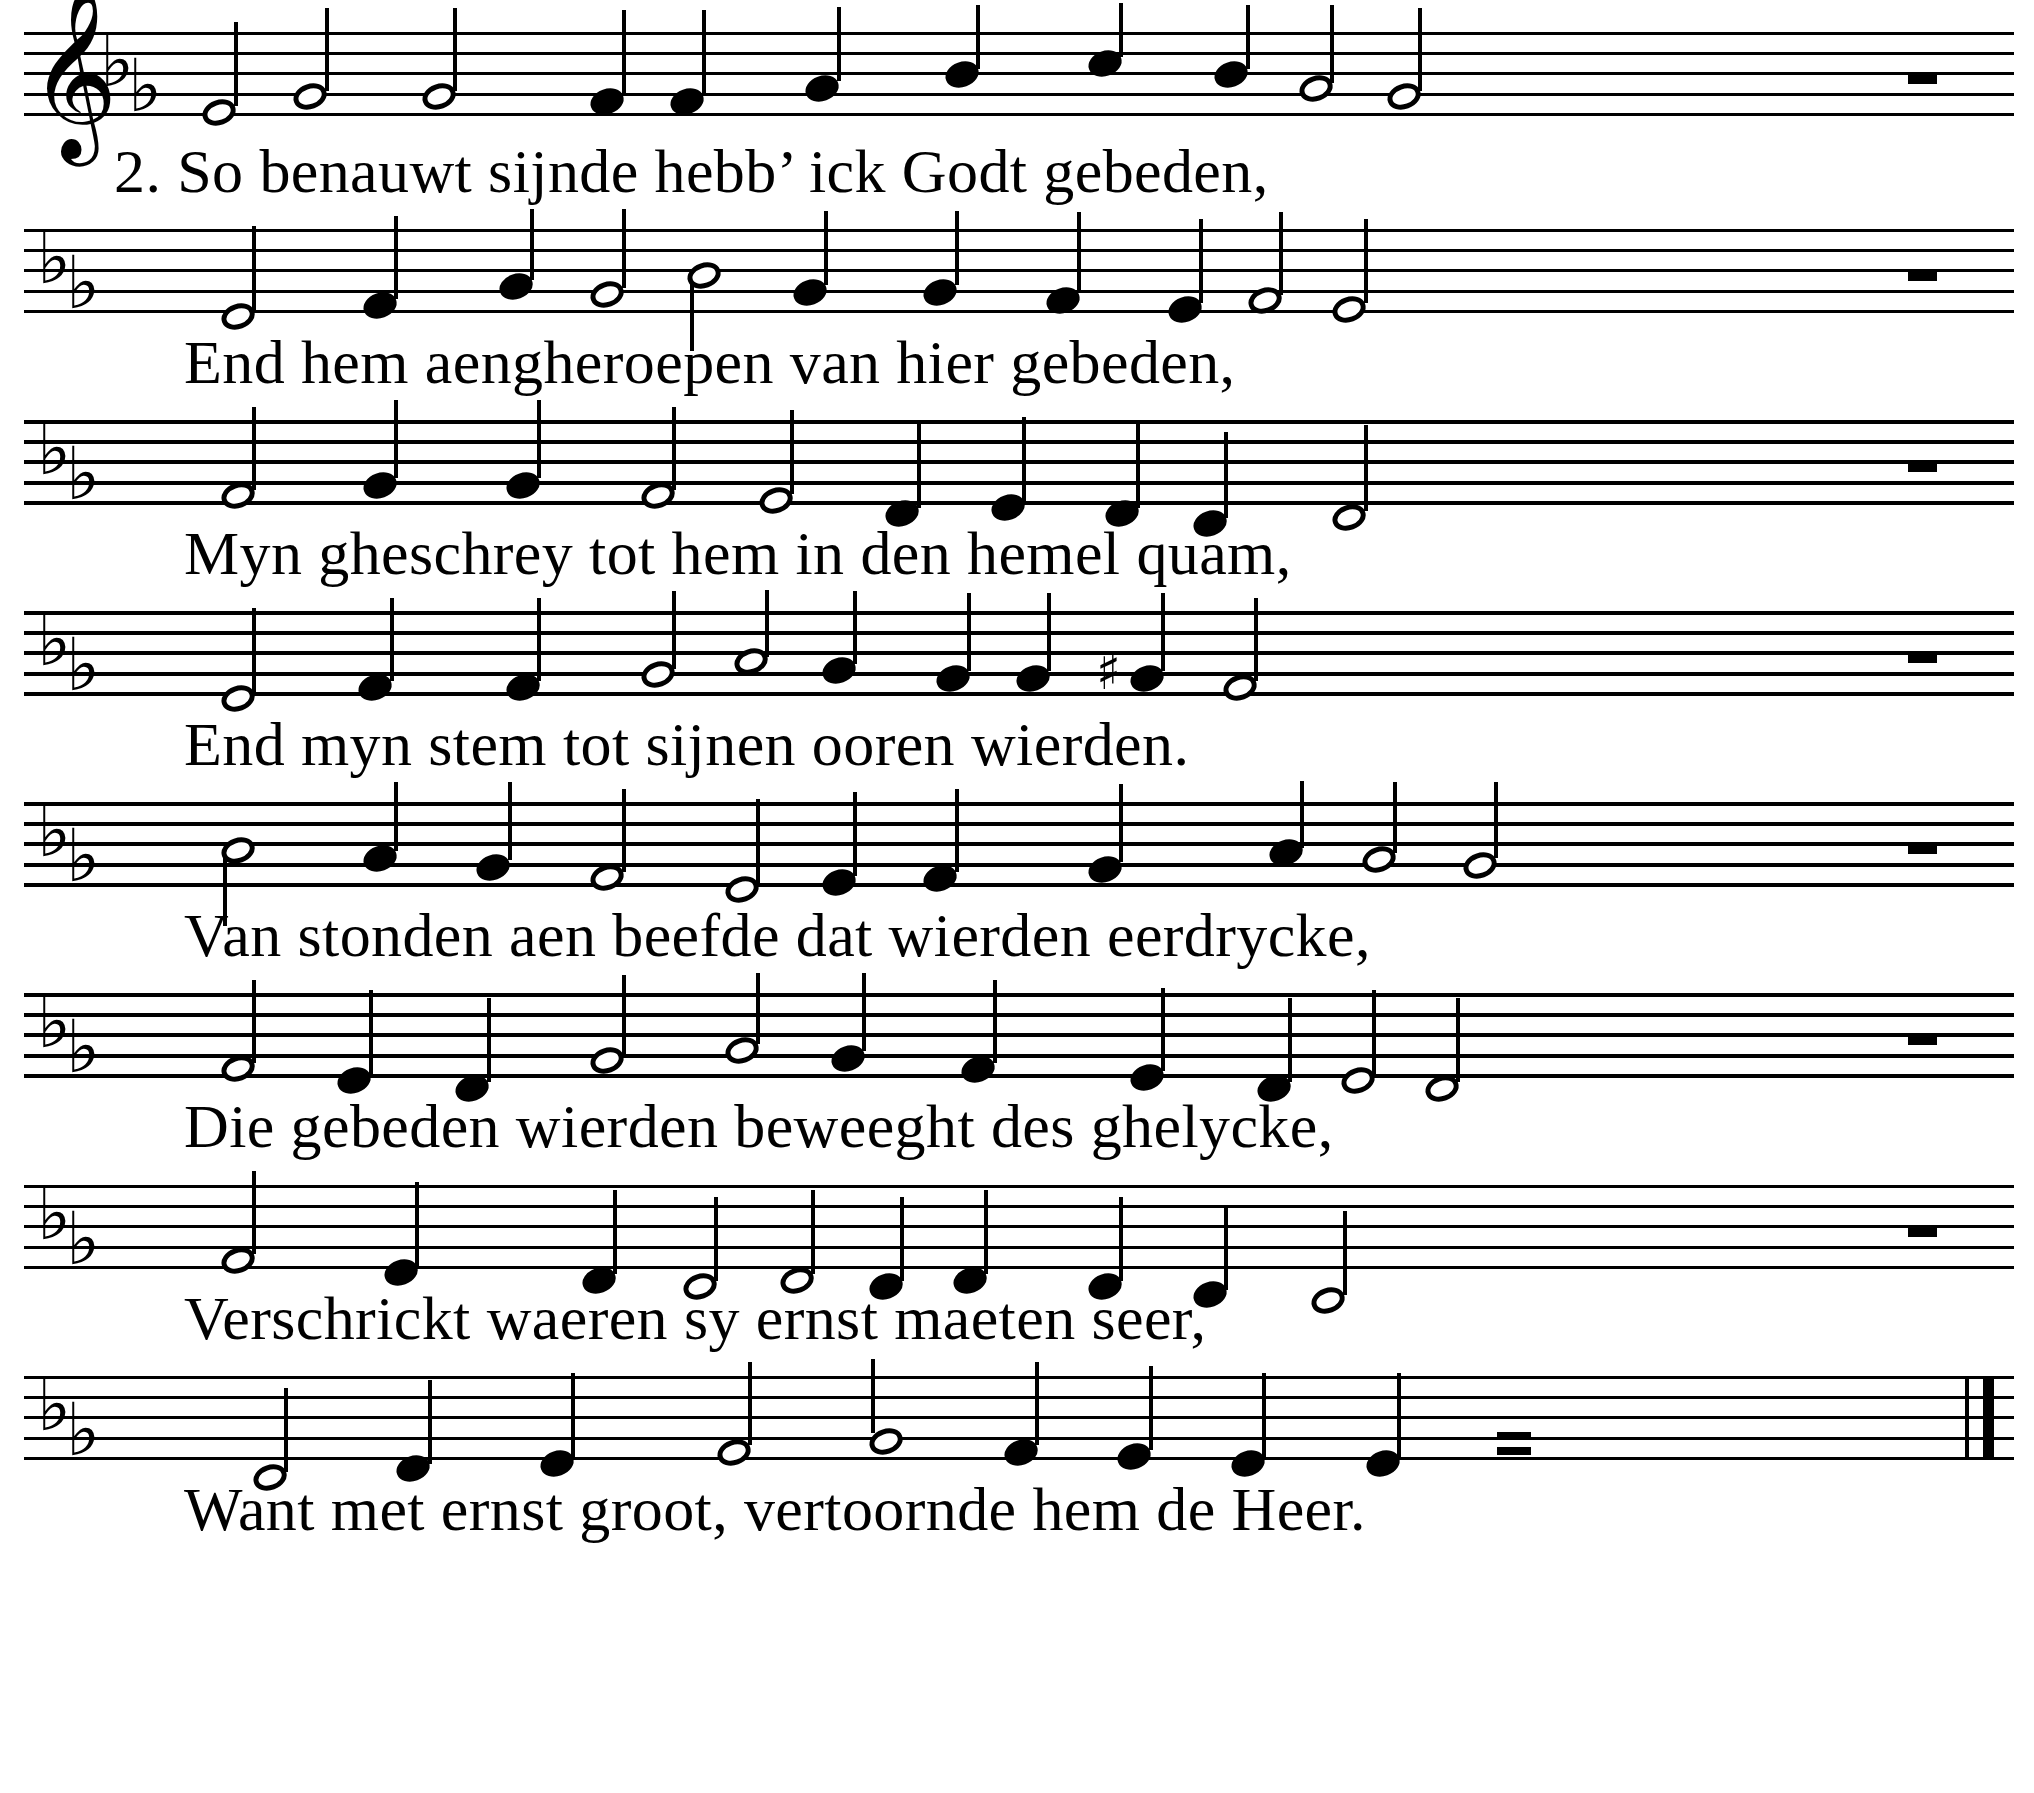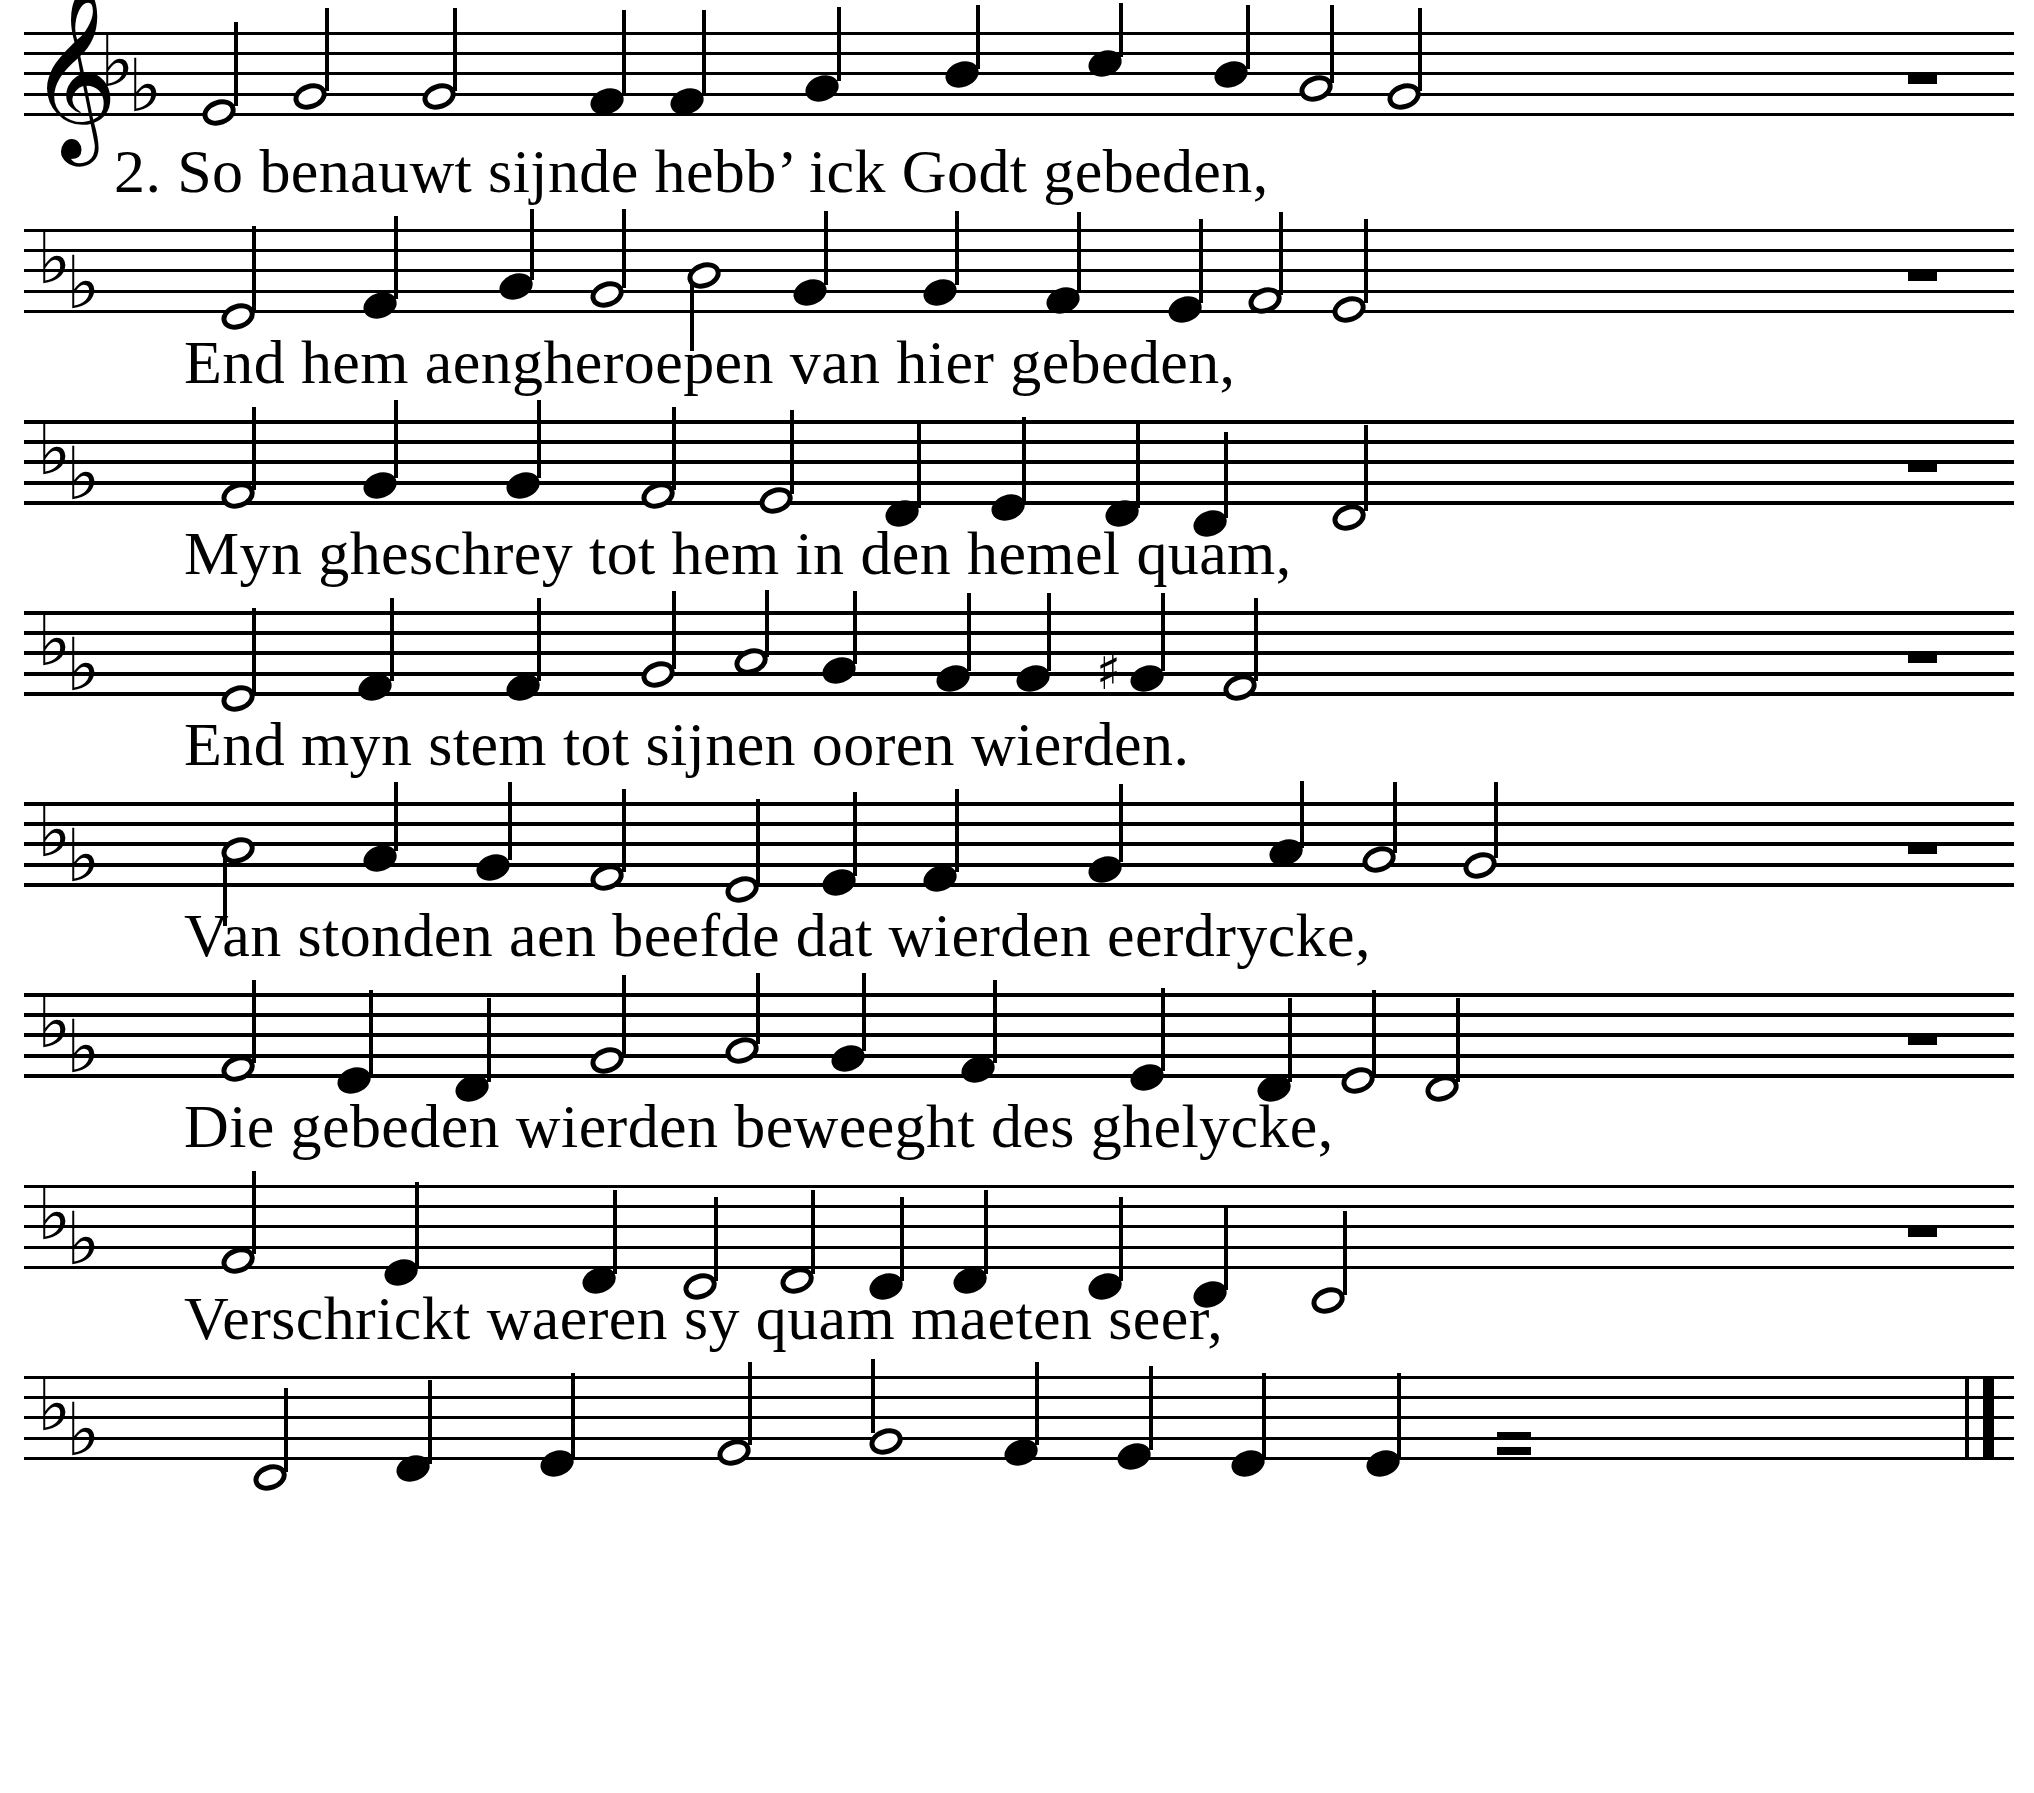--- a/index.html
+++ b/index.html
@@ -476,21 +476,21 @@
       <span class="stem" style="left:1119px; top:37px; height:84px;"></span>
 
       <span class="note filled" style="left:1193px; top:122px;"></span>
       <span class="stem" style="left:1224px; top:46px; height:84px;"></span>
 
       <span class="note open" style="left:1311px; top:128px;"></span>
       <span class="stem" style="left:1343px; top:51px; height:84px;"></span>
 
       <span class="rest" style="left:1908px; top:66px;"></span>
     </div>
-    <div class="lyric">Verschrickt waeren sy quam maeten seer,</div>
+    <div class="lyric">Verschrickt waeren sy ernst maeten seer,</div>
   </div>
 
   <div class="system">
     <div class="staff">
       <div class="lines">
           <i></i>
           <i></i>
           <i></i>
           <i></i>
           <i></i>
@@ -526,16 +526,17 @@
       <span class="stem" style="left:1397px; top:22px; height:84px;"></span>
 
       <span class="doublebar-note" style="left:1497px; top:81px;">
         <i></i>
           <i></i>
       </span>
 
       <span class="endbar" style="left:1965px;"></span>
       <span class="endbar thick" style="left:1983px;"></span>
     </div>
+    <div class="lyric">Want met ernst groot, vertoornde hem de Heer.</div>
   </div>
 
 </div>
 
 
 </body></html>

